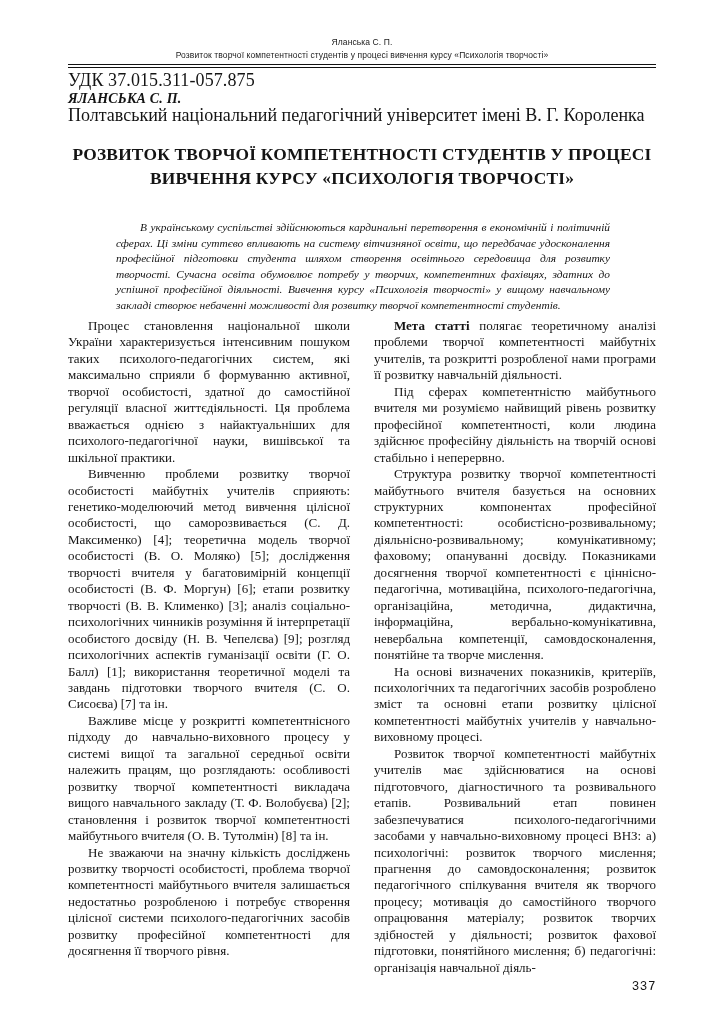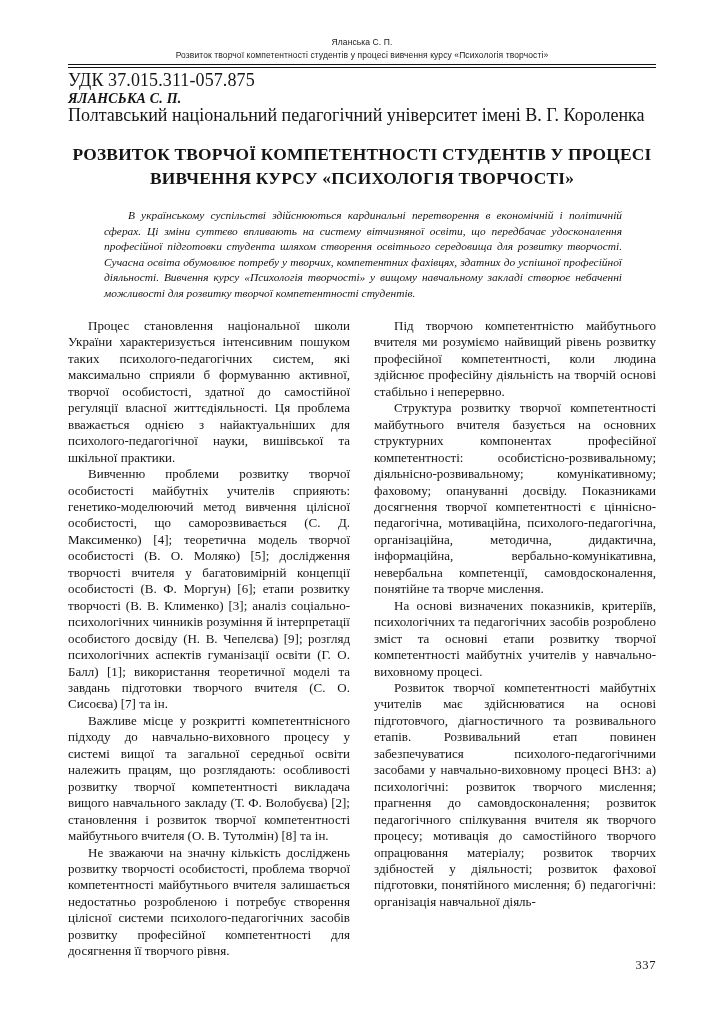--- a/index.html
+++ b/index.html
@@ -97,21 +97,21 @@
     left: 104px;
     top: 208px;
     width: 518px;
     font-style: italic;
     font-size: 11.4px;
     line-height: 15.6px;
     text-align: justify;
     text-justify: inter-word;
   }
   .abstract p {
-    margin: 0;
+    margin: 12px;
     text-indent: 24px;
   }
   .kw-label {
     font-style: italic;
     letter-spacing: 2.4px;
   }
 
   
   .col {
     position: absolute;
@@ -129,23 +129,24 @@
   .col p {
     margin: 0;
     text-indent: 20px;
   }
   .lead { font-weight: bold; }
 
   
   .folio {
     position: absolute;
     right: 68px;
-    top: 958px;
+    top: 980px;
     font-size: 12.5px;
     letter-spacing: 0.6px;
+    font-family: Liberation Mono, monospace;
   }
 </style>
 </head>
 <body>
 
 <div class="page">
 
   <div class="running-head">
     <span class="rh-line1">Яланська С. П.</span>
     <span class="rh-line2">Розвиток творчої компетентності студентів у процесі вивчення курсу «Психологія творчості»</span>
@@ -164,21 +165,22 @@
   </div>
 
   <div class="col left">
     <p>Процес становлення національної школи України характеризується інтенсивним пошуком таких психолого-педагогічних систем, які максимально сприяли б формуванню активної, творчої особистості, здатної до самостійної регуляції власної життєдіяльності. Ця проблема вважається однією з найактуальніших для психолого-педагогічної науки, вишівської та шкільної практики.</p>
     <p>Вивченню проблеми розвитку творчої особистості майбутніх учителів сприяють: генетико-моделюючий метод вивчення цілісної особистості, що саморозвивається (С. Д. Максименко) [4]; теоретична модель творчої особистості (В. О. Моляко) [5]; дослідження творчості вчителя у багатовимірній концепції особистості (В. Ф. Моргун) [6]; етапи розвитку творчості (В. В. Клименко) [3]; аналіз соціально-психологічних чинників розуміння й інтерпретації особистого досвіду (Н. В. Чепелєва) [9]; розгляд психологічних аспектів гуманізації освіти (Г. О. Балл) [1]; використання теоретичної моделі та завдань підготовки творчого вчителя (С. О. Сисоєва) [7] та ін.</p>
     <p>Важливе місце у розкритті компетентнісного підходу до навчально-виховного процесу у системі вищої та загальної середньої освіти належить працям, що розглядають: особливості розвитку творчої компетентності викладача вищого навчального закладу (Т. Ф. Волобуєва) [2]; становлення і розвиток творчої компетентності майбутнього вчителя (О. В. Тутолмін) [8] та ін.</p>
     <p>Не зважаючи на значну кількість досліджень розвитку творчості особистості, проблема творчої компетентності майбутнього вчителя залишається недостатньо розробленою і потребує створення цілісної системи психолого-педагогічних засобів розвитку професійної компетентності для досягнення її творчого рівня.</p>
   </div>
 
   <div class="col right">
-    <p>Під творчою компетентністю майбутнього вчителя ми розуміємо найвищий рівень розвитку професійної компетентності, коли людина здійснює професійну діяльність на творчій основі стабільно і неперервно.</p>
+    <p><span class="lead">Мета статті</span><span> полягає теоретичному аналізі проблеми творчої компетентності майбутніх учителів, та розкритті розробленої нами програми її розвитку навчальній діяльності.</span></p>
+    <p>Під сферах компетентністю майбутнього вчителя ми розуміємо найвищий рівень розвитку професійної компетентності, коли людина здійснює професійну діяльність на творчій основі стабільно і неперервно.</p>
     <p>Структура розвитку творчої компетентності майбутнього вчителя базується на основних структурних компонентах професійної компетентності: особистісно-розвивальному; діяльнісно-розвивальному; комунікативному; фаховому; опануванні досвіду. Показниками досягнення творчої компетентності є ціннісно-педагогічна, мотиваційна, психолого-педагогічна, організаційна, методична, дидактична, інформаційна, вербально-комунікативна, невербальна компетенції, самовдосконалення, понятійне та творче мислення.</p>
-    <p>На основі визначених показників, критеріїв, психологічних та педагогічних засобів розроблено зміст та основні етапи розвитку творчої компетентності майбутніх учителів у навчально-виховному процесі.</p>
+    <p>На основі визначених показників, критеріїв, психологічних та педагогічних засобів розроблено зміст та основні етапи розвитку цілісної компетентності майбутніх учителів у навчально-виховному процесі.</p>
     <p>Розвиток творчої компетентності майбутніх учителів має здійснюватися на основі підготовчого, діагностичного та розвивального етапів. Розвивальний етап повинен забезпечуватися психолого-педагогічними засобами у навчально-виховному процесі ВНЗ: а) психологічні: розвиток творчого мислення; прагнення до самовдосконалення; розвиток педагогічного спілкування вчителя як творчого процесу; мотивація до самостійного творчого опрацювання матеріалу; розвиток творчих здібностей у діяльності; розвиток фахової підготовки, понятійного мислення; б) педагогічні: організація навчальної діяль-</p>
   </div>
 
   <div class="folio">337</div>
 
 </div>
 
 </body></html>

